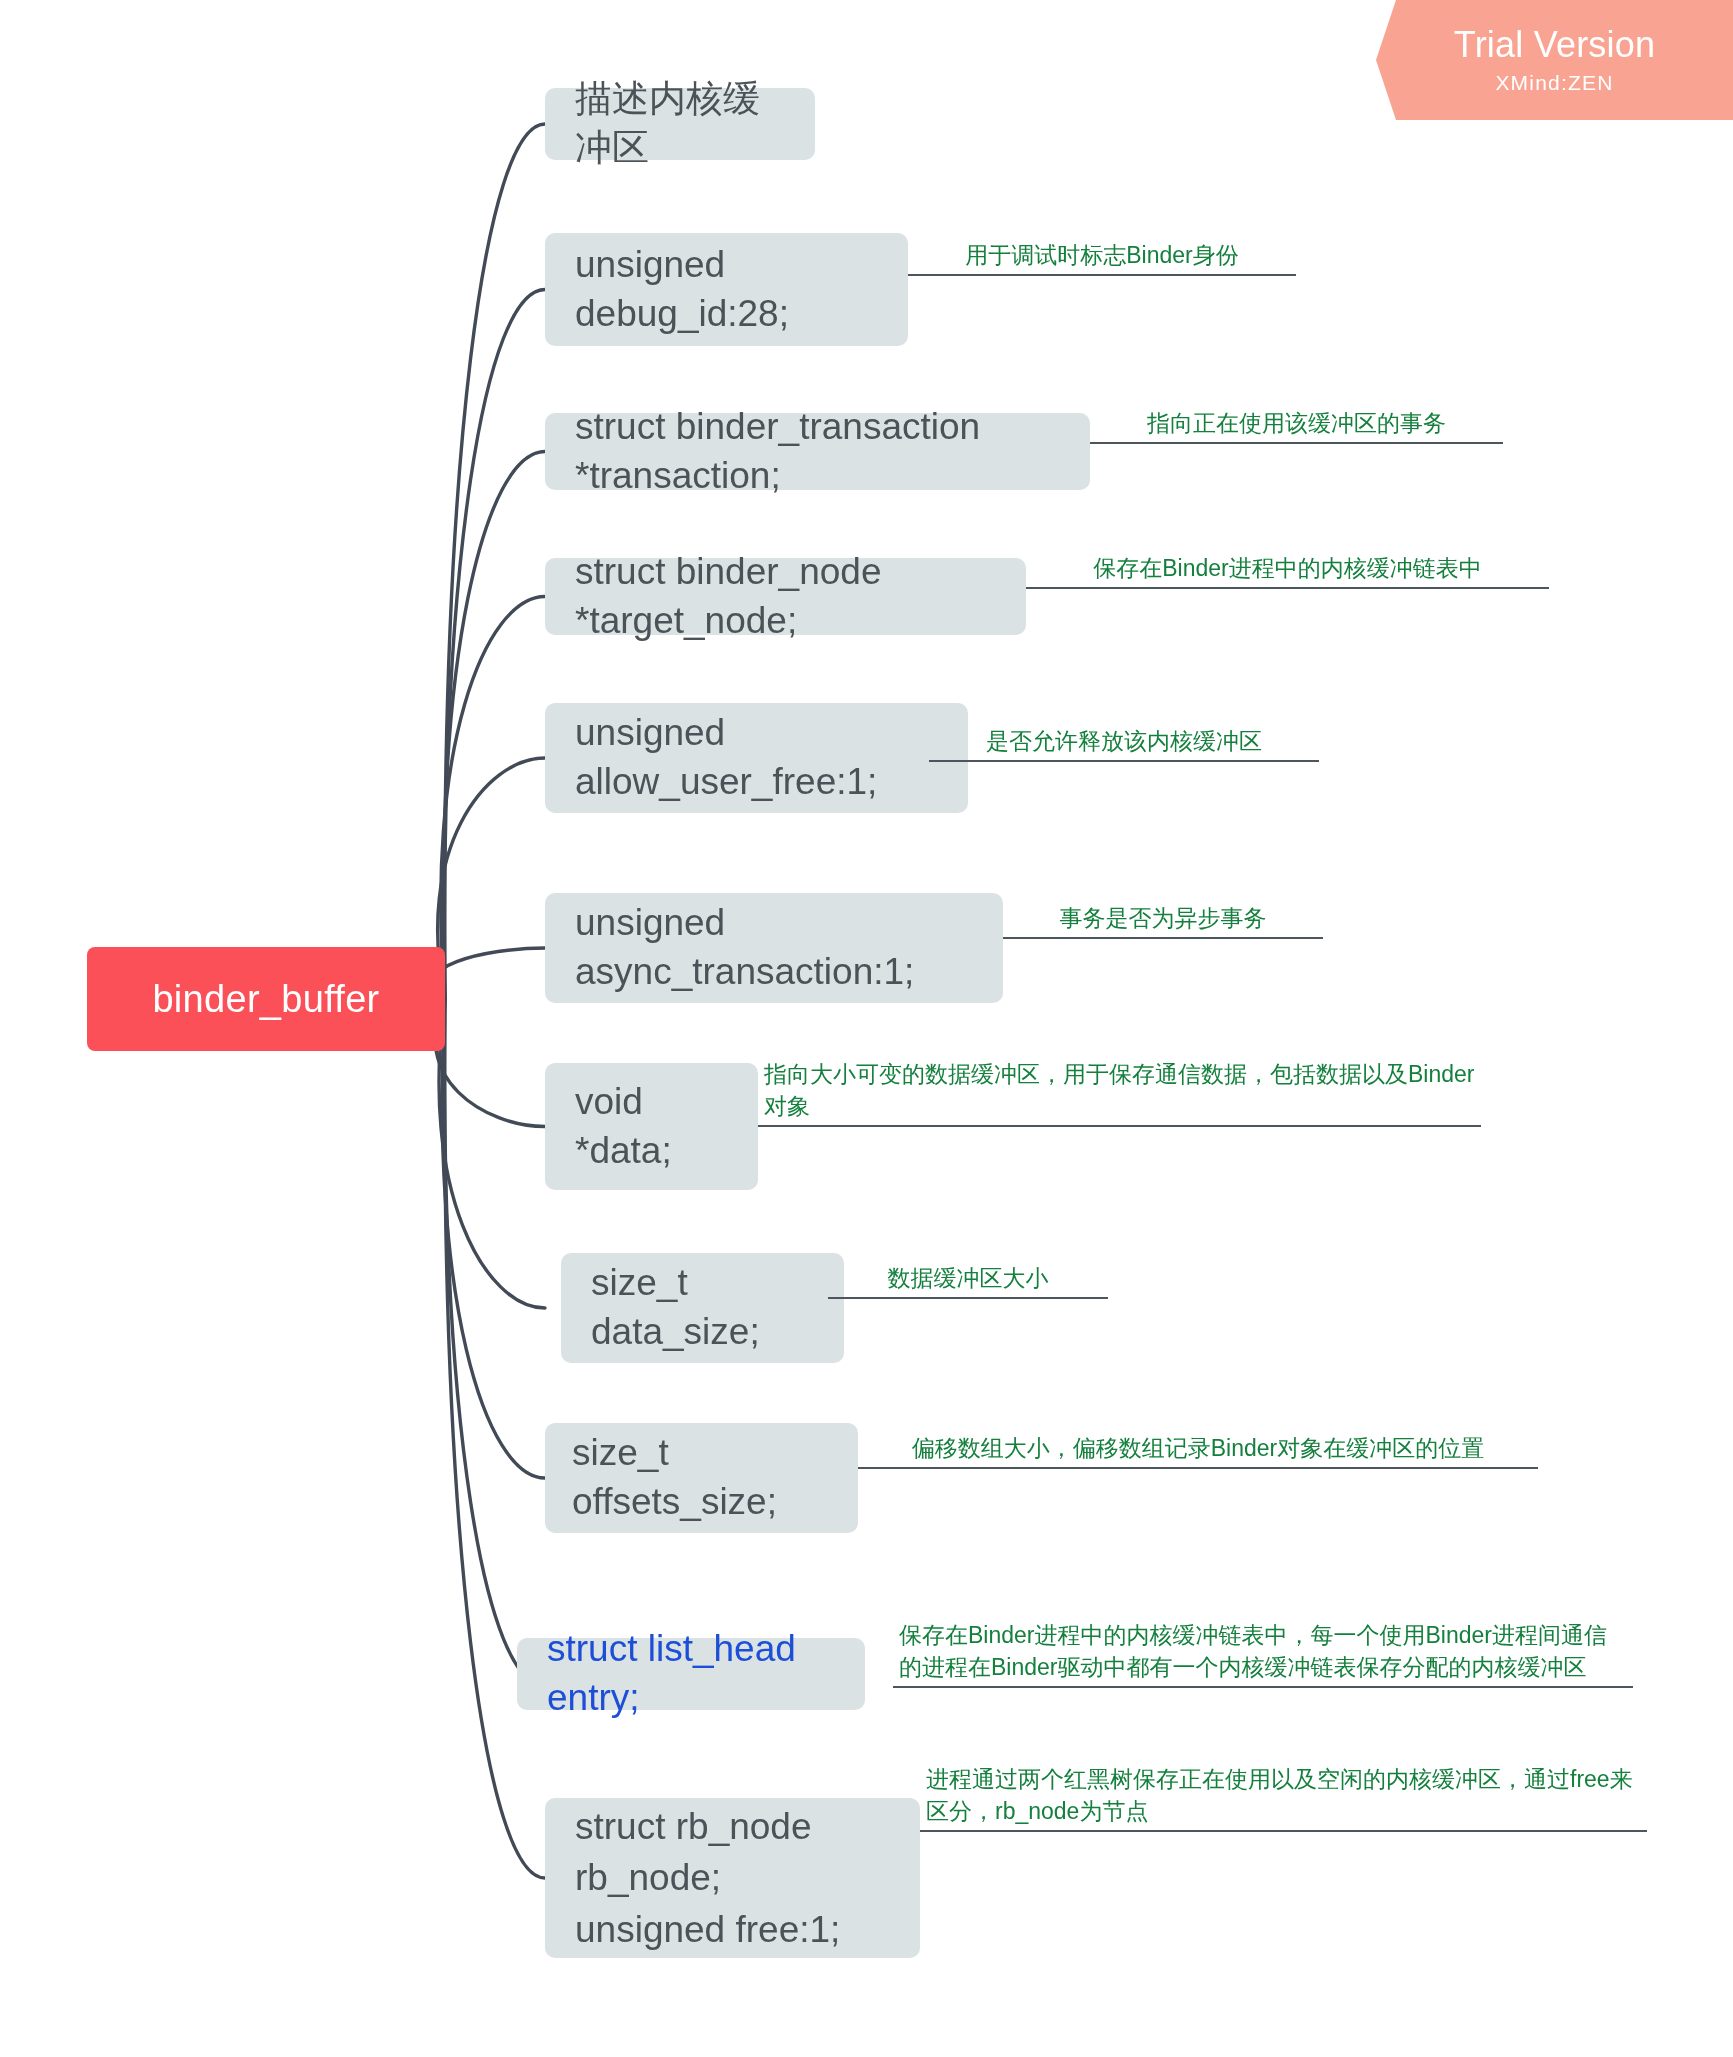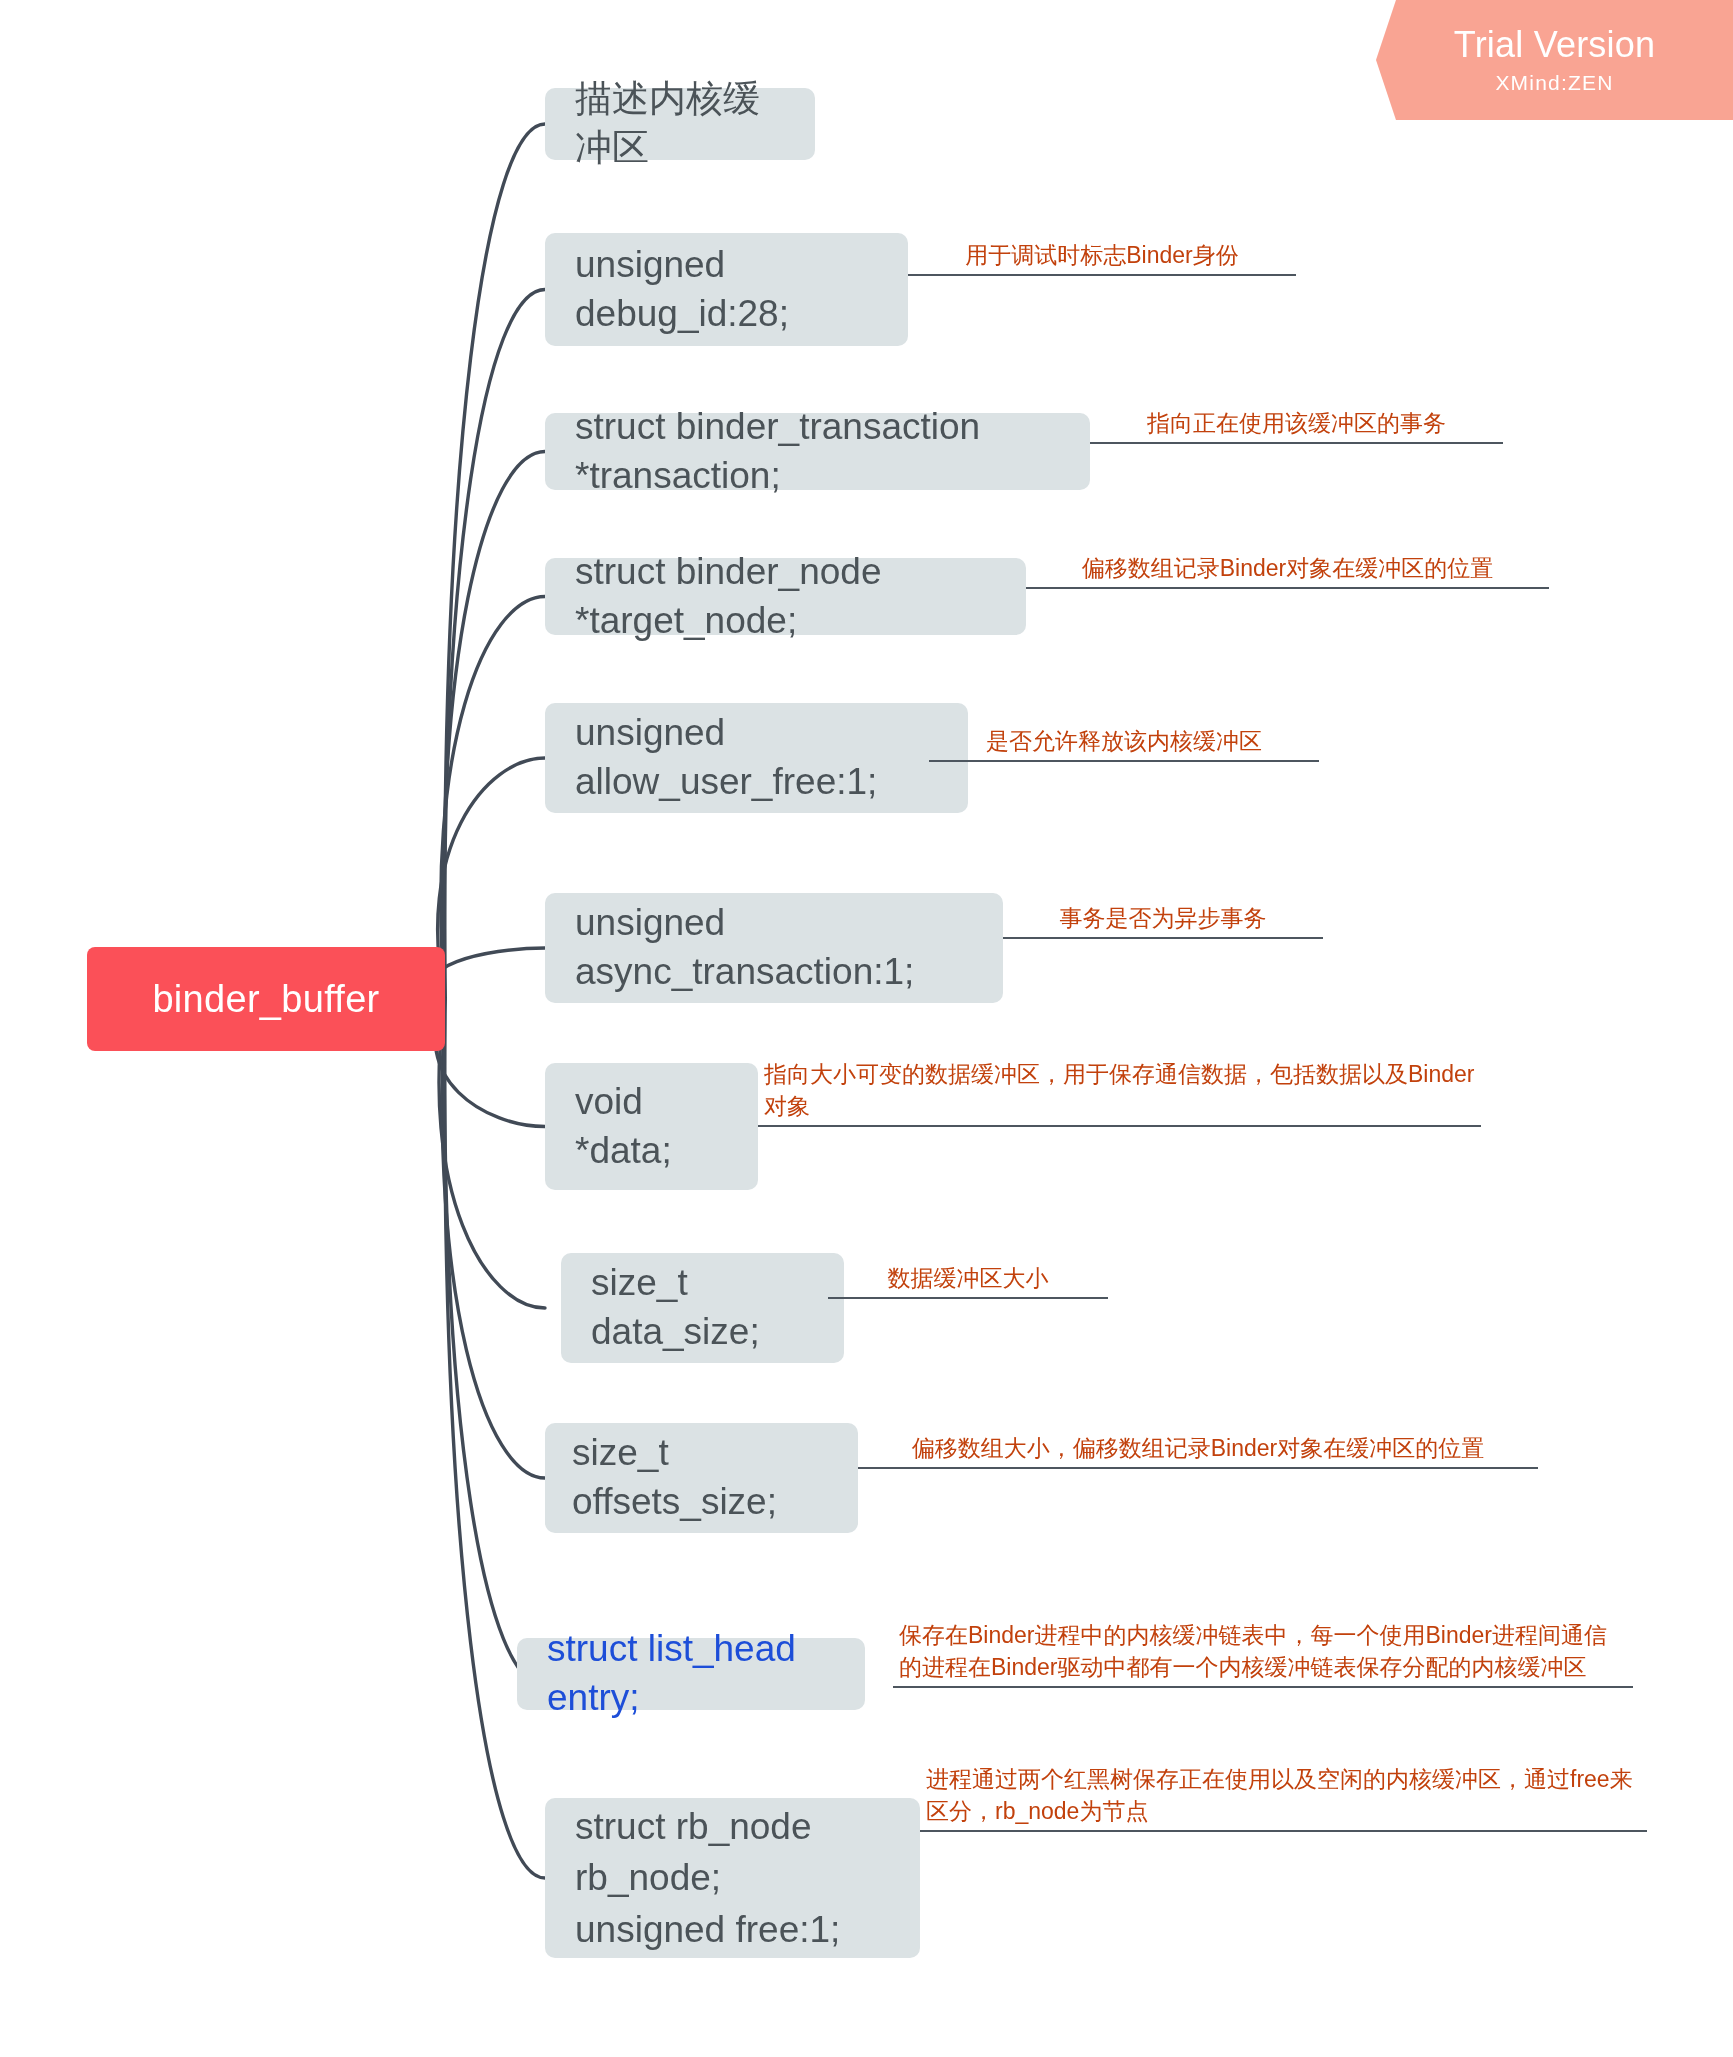--- a/index.html
+++ b/index.html
@@ -64,21 +64,21 @@
   .annotation {
     position: absolute;
     box-sizing: border-box;
   }
   .annotation .ann-text {
     position: absolute;
     left: 0;
     bottom: 4px;
     width: 100%;
     text-align: center;
-    color: #c2410c;
+    color: #15803d;
     font-size: 23px;
     line-height: 1.42;
     padding: 0 6px;
     box-sizing: border-box;
   }
   .annotation .ann-rule {
     position: absolute;
     left: 0;
     bottom: 0;
     width: 100%;
@@ -140,21 +140,21 @@
         <div class="ann-text">用于调试时标志Binder身份</div>
         <div class="ann-rule" style="background: rgb(77, 86, 95);"></div>
       </div>
       <div class="topic" style="left: 545px; top: 413px; width: 545px; height: 77px; background: rgb(219, 226, 228); color: rgb(75, 83, 88);"><span>struct binder_transaction *transaction;</span></div>
       <div class="annotation" style="left: 1090px; top: 415px; width: 413px; height: 29px;">
         <div class="ann-text">指向正在使用该缓冲区的事务</div>
         <div class="ann-rule" style="background: rgb(77, 86, 95);"></div>
       </div>
       <div class="topic" style="left: 545px; top: 558px; width: 481px; height: 77px; background: rgb(219, 226, 228); color: rgb(75, 83, 88);"><span>struct binder_node *target_node;</span></div>
       <div class="annotation" style="left: 1026px; top: 560px; width: 523px; height: 29px;">
-        <div class="ann-text">偏移数组记录Binder对象在缓冲区的位置</div>
+        <div class="ann-text">保存在Binder进程中的内核缓冲链表中</div>
         <div class="ann-rule" style="background: rgb(77, 86, 95);"></div>
       </div>
       <div class="topic" style="left: 545px; top: 703px; width: 423px; height: 110px; background: rgb(219, 226, 228); color: rgb(75, 83, 88);"><span>unsigned allow_user_free:1;</span></div>
       <div class="annotation" style="left: 929px; top: 733px; width: 390px; height: 29px;">
         <div class="ann-text">是否允许释放该内核缓冲区</div>
         <div class="ann-rule" style="background: rgb(77, 86, 95);"></div>
       </div>
       <div class="topic" style="left: 545px; top: 893px; width: 458px; height: 110px; background: rgb(219, 226, 228); color: rgb(75, 83, 88);"><span>unsigned async_transaction:1;</span></div>
       <div class="annotation" style="left: 1003px; top: 910px; width: 320px; height: 29px;">
         <div class="ann-text">事务是否为异步事务</div>

